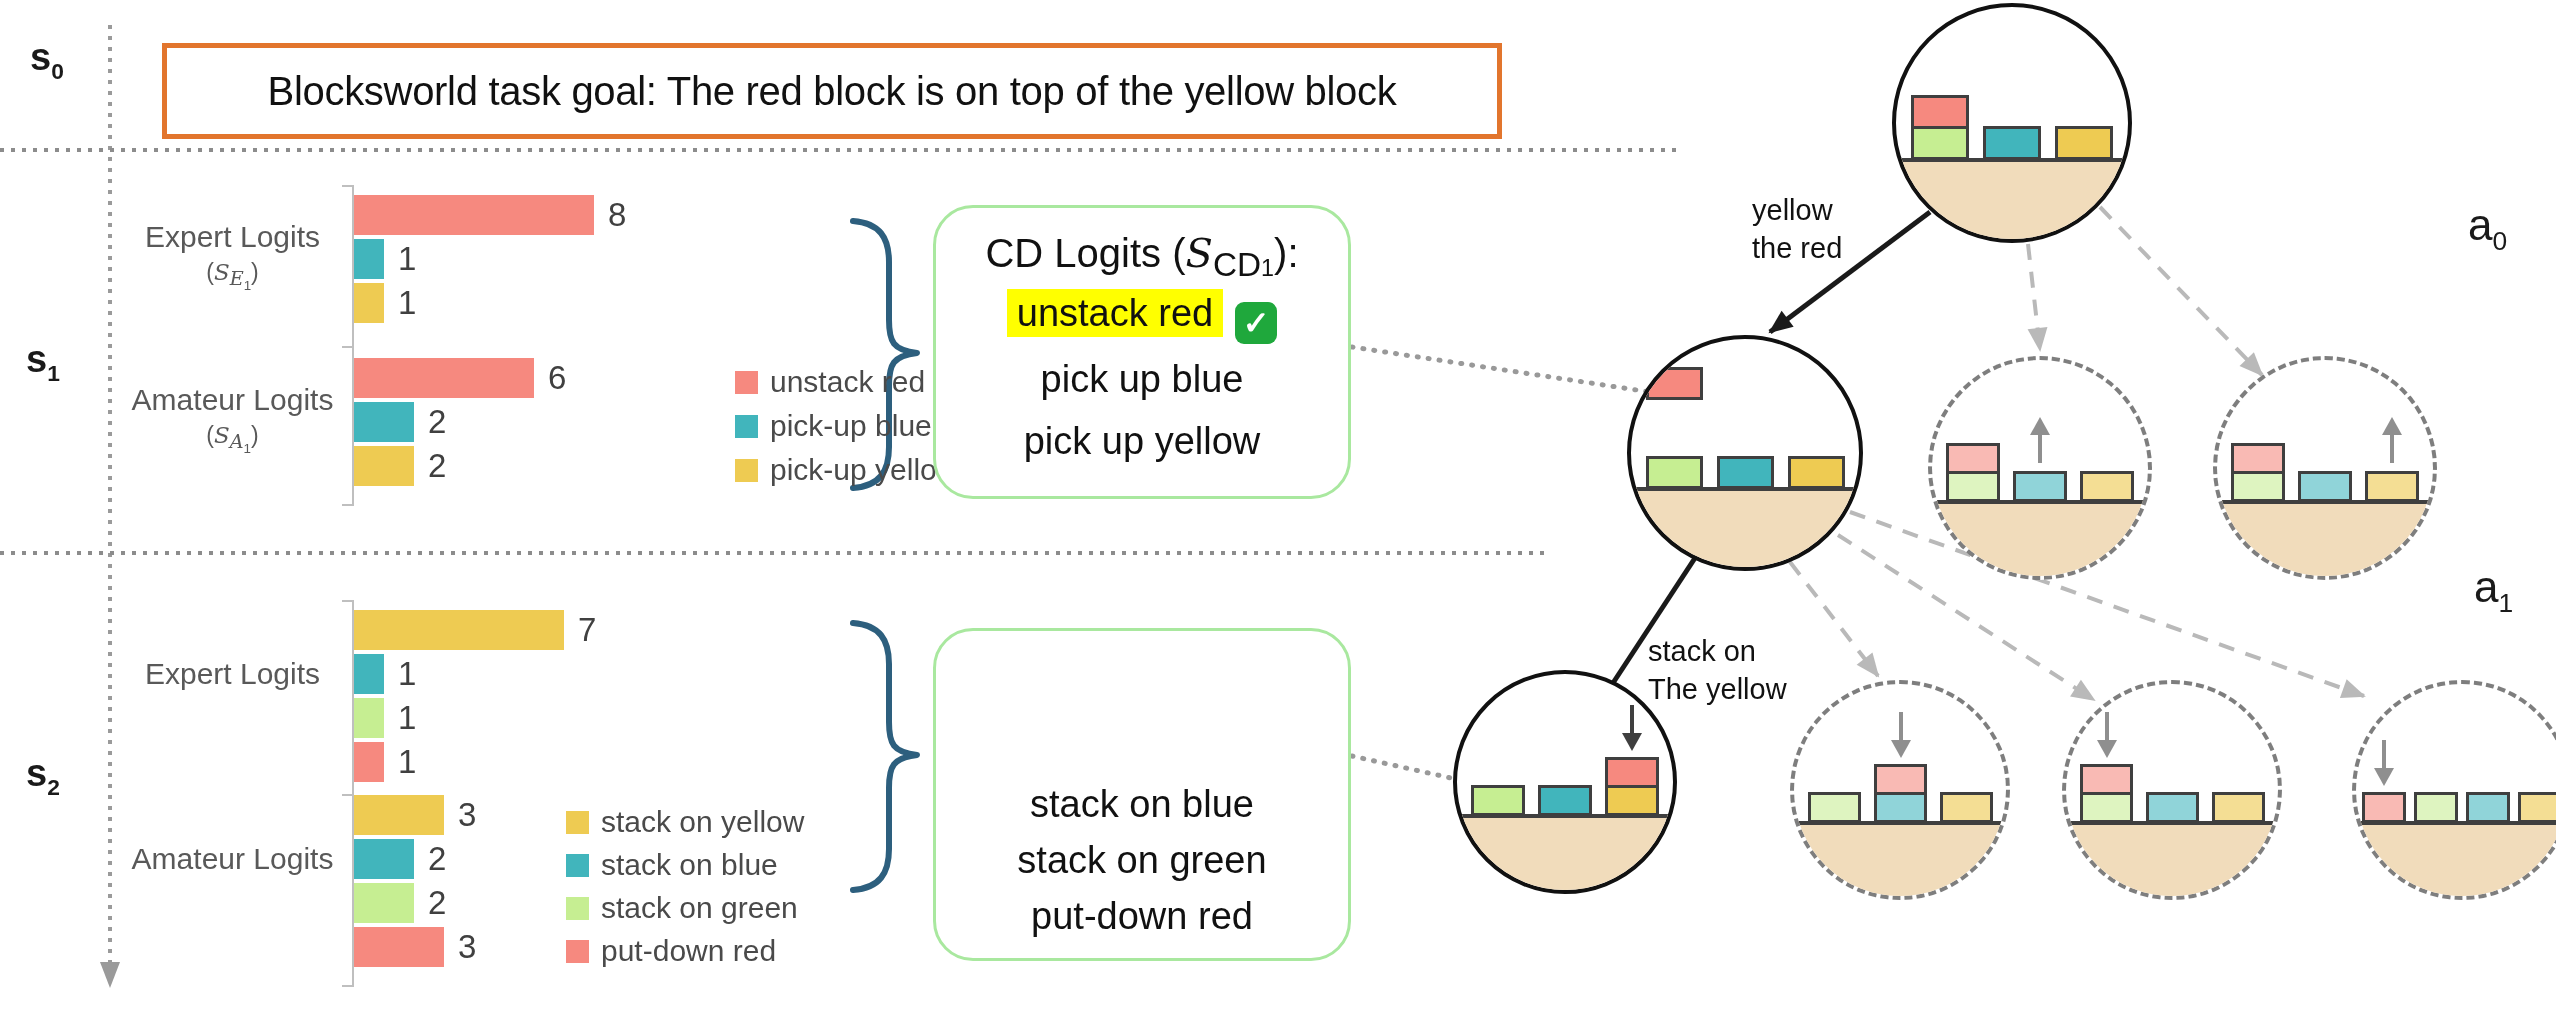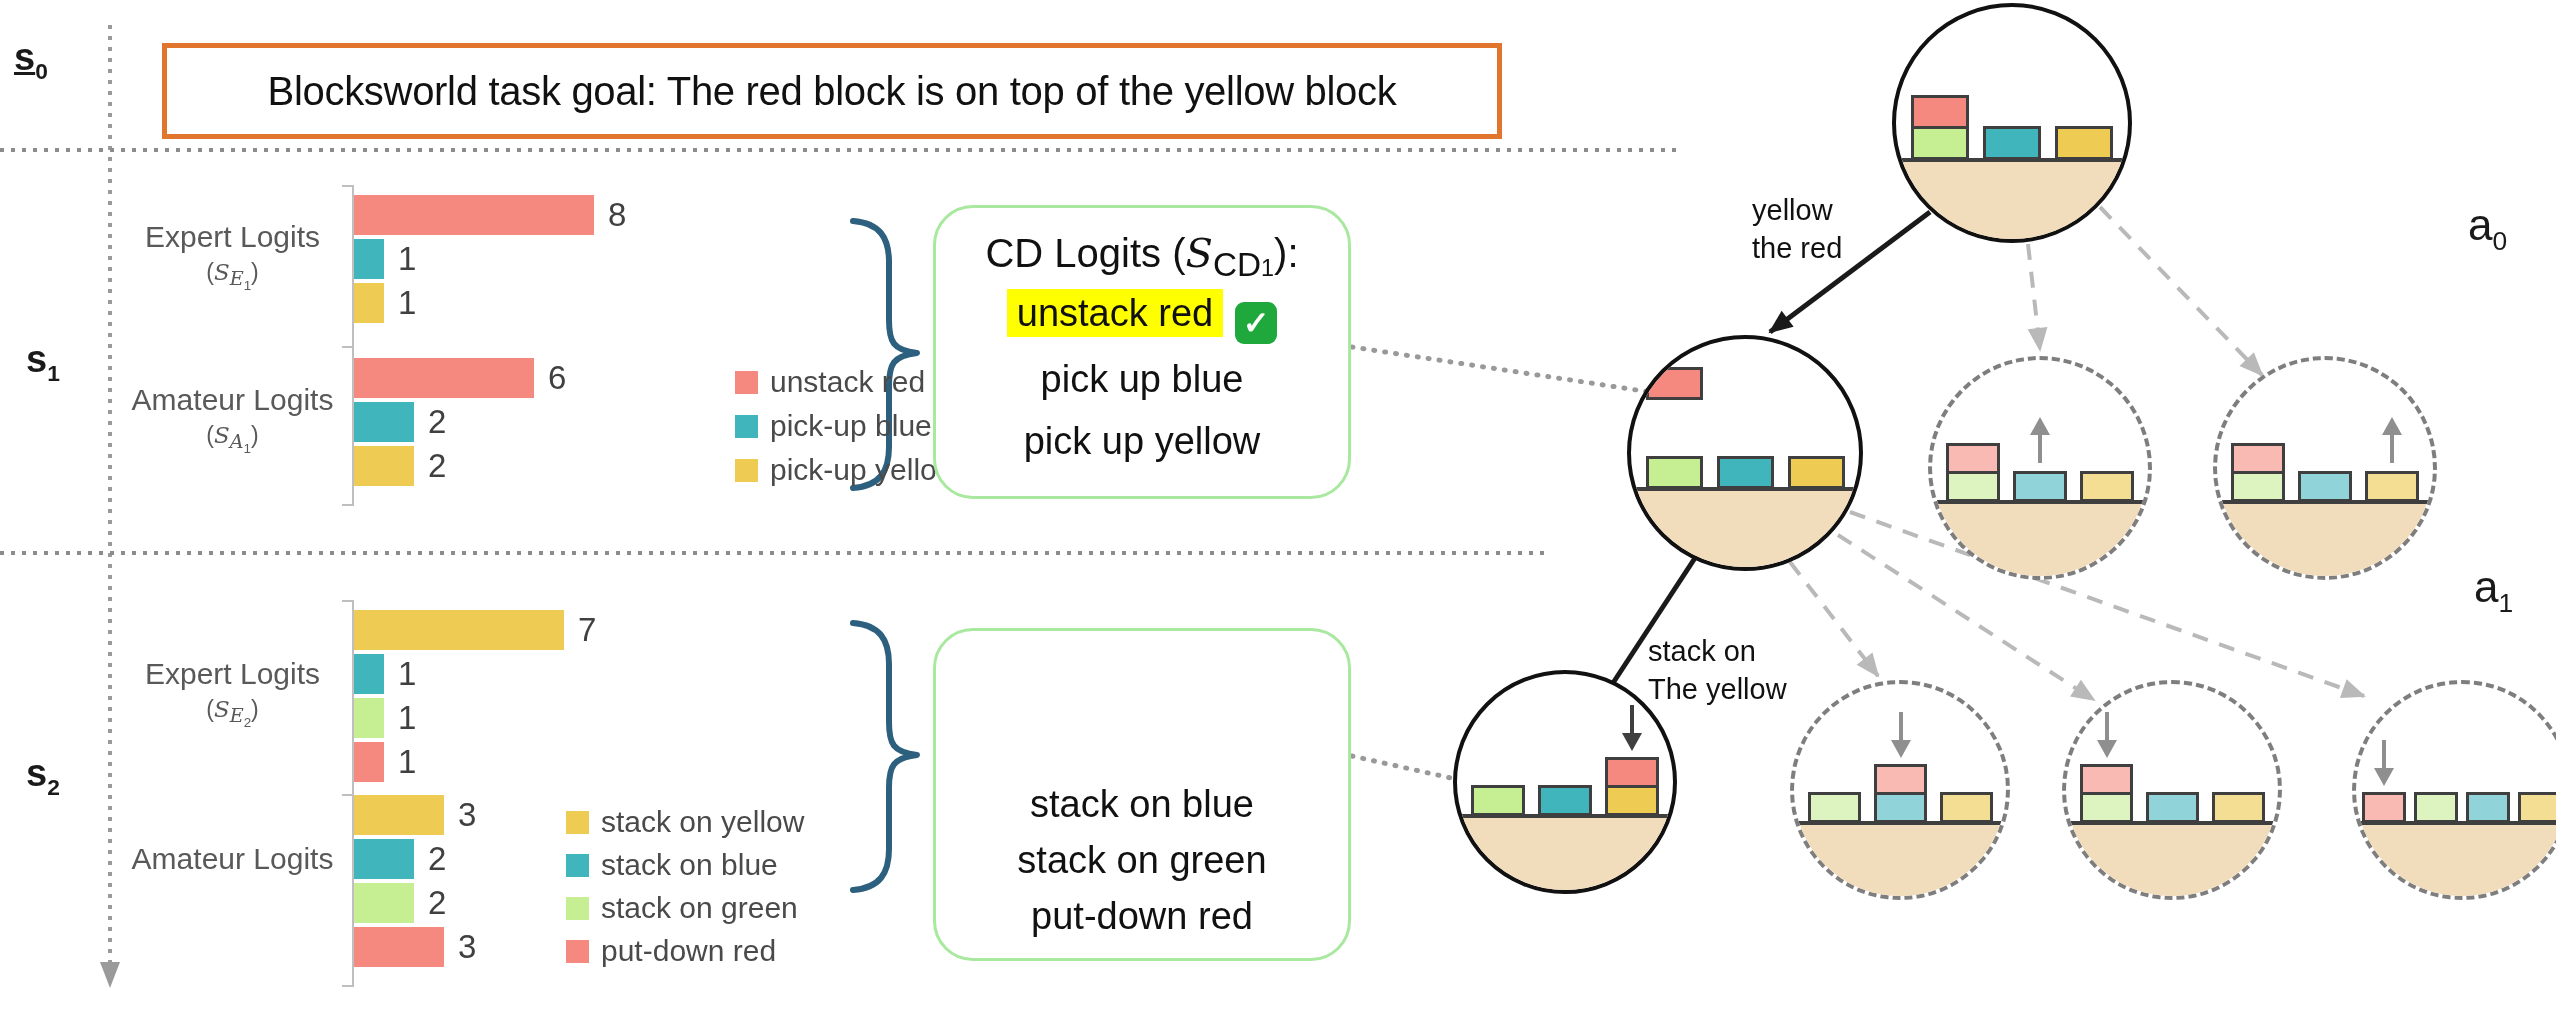--- a/index.html
+++ b/index.html
@@ -79,21 +79,21 @@
       <line x1="2100" y1="207" x2="2262" y2="375" stroke="#B9B9B9" stroke-width="4" stroke-dasharray="16 12" marker-end="url(#arrG)"></line>
       <line x1="1695" y1="558" x2="1592" y2="715" stroke="#1a1a1a" stroke-width="5" marker-end="url(#arrB)"></line>
       <line x1="1790" y1="562" x2="1878" y2="676" stroke="#B9B9B9" stroke-width="4" stroke-dasharray="16 12" marker-end="url(#arrG)"></line>
       <line x1="1838" y1="535" x2="2094" y2="700" stroke="#B9B9B9" stroke-width="4" stroke-dasharray="16 12" marker-end="url(#arrG)"></line>
       <line x1="1850" y1="512" x2="2364" y2="696" stroke="#B9B9B9" stroke-width="4" stroke-dasharray="16 12" marker-end="url(#arrG)"></line>
       <line x1="1352" y1="347" x2="1650" y2="392" stroke="#999" stroke-width="5" stroke-dasharray="1 10" stroke-linecap="round"></line>
       <line x1="1352" y1="756" x2="1460" y2="780" stroke="#999" stroke-width="5" stroke-dasharray="1 10" stroke-linecap="round"></line>
     </g>
 </svg>
 
-<div class="state-label" style="left:14px;top:36px;text-decoration:underline;"><span>s</span><sub>0</sub></div>
+<div class="state-label" style="left:30px;top:36px;"><span>s</span><sub>0</sub></div>
 <div class="state-label" style="left:26px;top:338px;"><span>s</span><sub>1</sub></div>
 <div class="state-label" style="left:26px;top:752px;"><span>s</span><sub>2</sub></div>
 
 <div class="goal-banner">
   <span>Blocksworld task goal: The red block is on top of the yellow block</span>
 </div>
 
 <div id="chart-0" class="chart" style="left:115px;top:180px;width:900px;height:330px;">
     <div class="axis" style="left: 237px; top: 5px; width: 2px; height: 321px;"></div>
     <div class="axis" style="left: 227px; top: 5px; width: 10px; height: 2px;"></div>
@@ -132,21 +132,20 @@
       <span class="lg-tx">pick-up yellow</span>
     </div>
   </div>
 <div id="chart-1" class="chart" style="left:115px;top:595px;width:900px;height:400px;">
     <div class="axis" style="left: 237px; top: 5px; width: 2px; height: 387px;"></div>
     <div class="axis" style="left: 227px; top: 5px; width: 10px; height: 2px;"></div>
     <div class="axis" style="left: 227px; top: 199px; width: 10px; height: 2px;"></div>
     <div class="axis" style="left: 227px; top: 390px; width: 10px; height: 2px;"></div>
     <div class="grp-label" style="left: 0px; top: 59px;">
       <div>Expert Logits</div>
-      <div class="sym">(<i>S</i><sub><i>E</i><sub class="sub2">2</sub></sub>)</div>
     </div>
     <div class="bar" style="left: 239px; top: 15px; width: 210px; background: rgb(238, 203, 82);"></div>
     <div class="bar-val" style="left: 463px; top: 15px;">7</div>
     <div class="bar" style="left: 239px; top: 59px; width: 30px; background: rgb(65, 181, 188);"></div>
     <div class="bar-val" style="left: 283px; top: 59px;">1</div>
     <div class="bar" style="left: 239px; top: 103px; width: 30px; background: rgb(198, 238, 146);"></div>
     <div class="bar-val" style="left: 283px; top: 103px;">1</div>
     <div class="bar" style="left: 239px; top: 147px; width: 30px; background: rgb(246, 137, 127);"></div>
     <div class="bar-val" style="left: 283px; top: 147px;">1</div>
     <div class="grp-label" style="left: 0px; top: 244px;">

